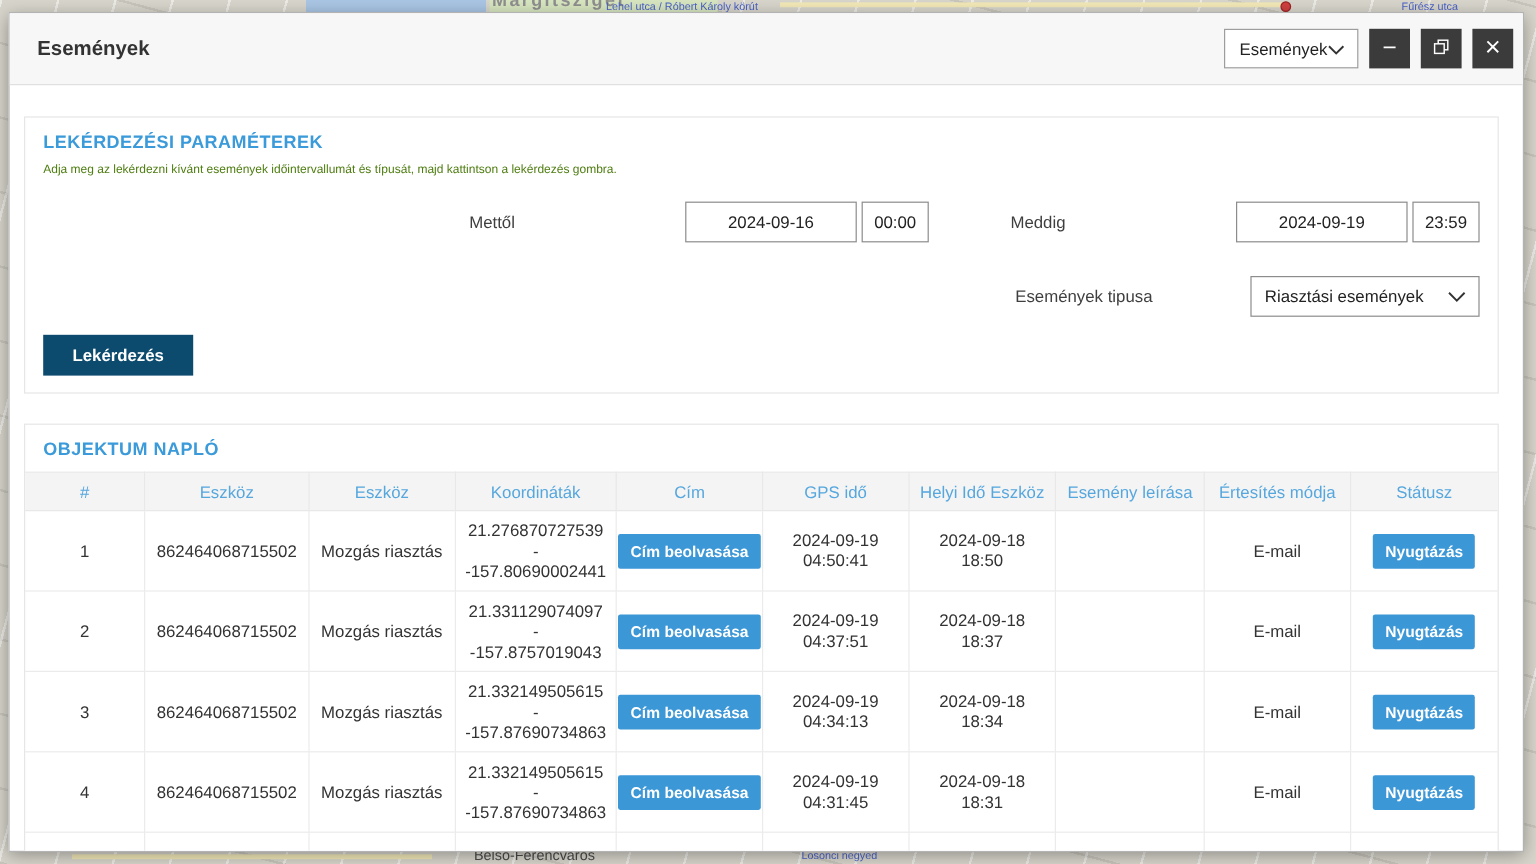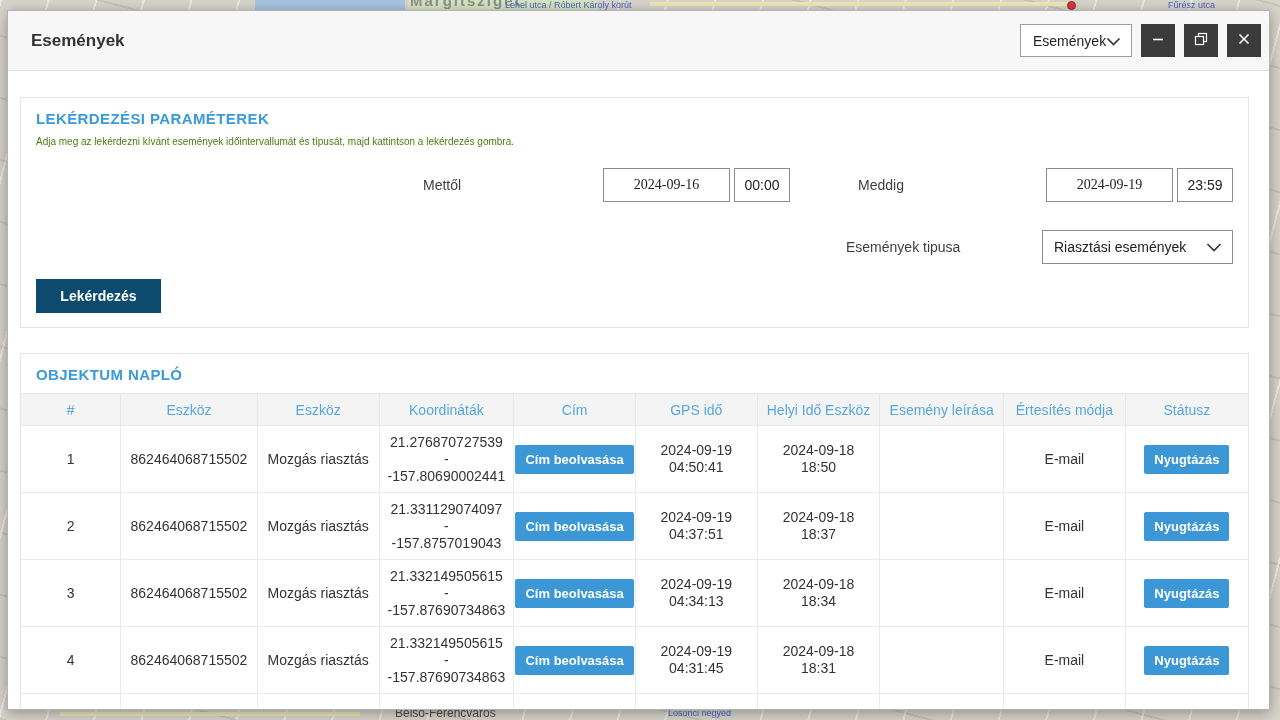--- a/index.html
+++ b/index.html
@@ -45,21 +45,21 @@
 
   .form-row { display:flex; align-items:center;justify-content:flex-end; }
   .row-dates { margin-bottom:28px; }
   .row-type { margin-bottom:15px;gap:16px; }
   .f-label { font-size:14px; color:#3f3f3f; }
   .lbl-from { width:180px; }
   .lbl-to   { margin-left:68px; width:188px; }
   .lbl-type { width:180px; }
   .inp { height:34px; border:1px solid #8c8c8c; background:#fff; font-size:14px;
     color:#222; text-align:center; font-family:"Liberation Sans",sans-serif; }
-  .inp-date { width:127px;font-family:Liberation Serif, serif; }
+  .inp-date { width:143px; }
   .inp-time { width:56px; margin-left:4px; }
 
   .select-box { width:191px; height:34px; border:1px solid #8c8c8c; background:#fff;
     display:flex; align-items:center; justify-content:space-between;
     padding:0 10px 0 11px; font-size:14px; color:#222; cursor:pointer; }
 
   .btn-primary { display:inline-block; background:#0c4a6e; color:#fff; border:none;
     font-size:14px; font-weight:bold; width:125px; height:34px; cursor:pointer;
     font-family:"Liberation Sans",sans-serif; }
 

